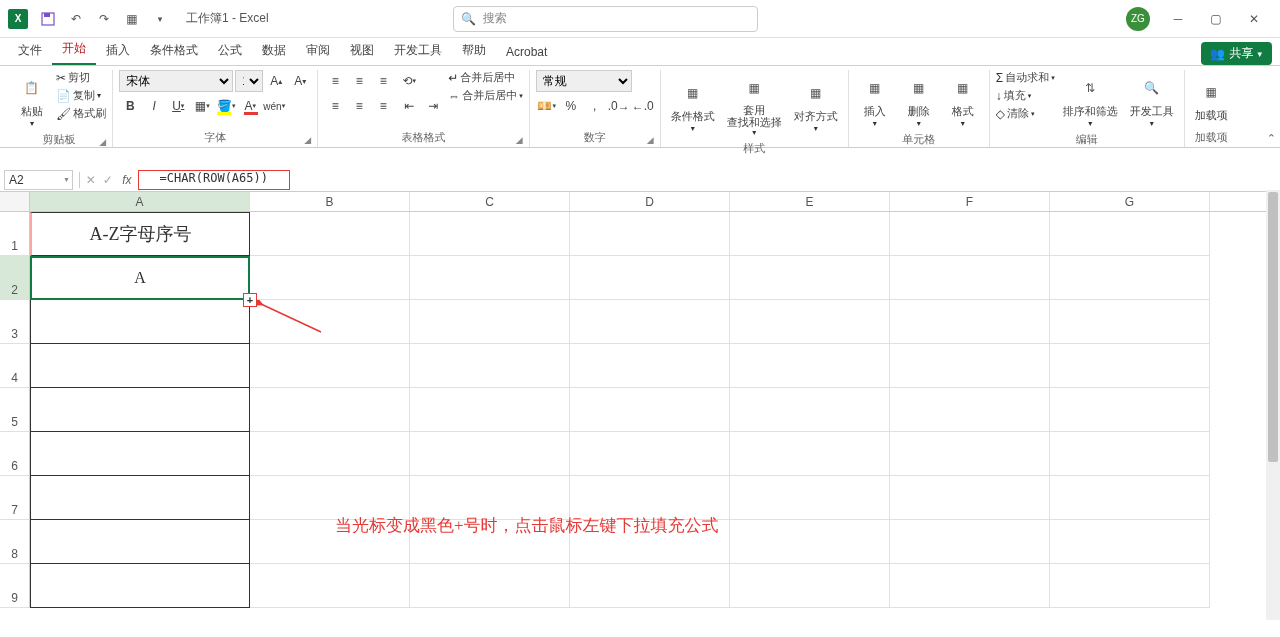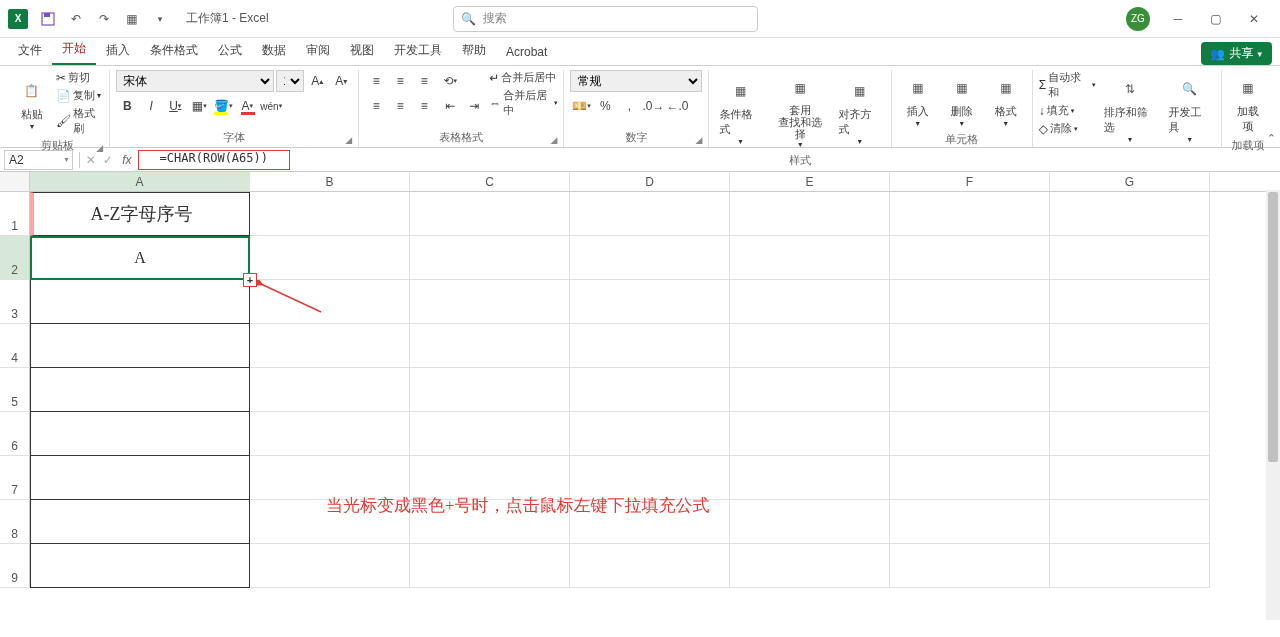--- a/index.html
+++ b/index.html
@@ -29,31 +29,31 @@
 .rgroup-label { text-align: center; font-size: 11px; color: #666; padding: 2px 0; position: relative; }
 .rgroup-label .dl { position: absolute; right: 0; bottom: 2px; font-size: 9px; color: #888; }
 .rbtn { display: flex; flex-direction: column; align-items: center; justify-content: center; padding: 2px 4px; cursor: pointer; border-radius: 3px; min-width: 28px; }
 .rbtn .ricon { width: 20px; height: 20px; display: flex; align-items: center; justify-content: center; color: #555; }
 .rbtn.big { min-width: 40px; }
 .rbtn.big .ricon { width: 32px; height: 32px; }
 .rbtn-label { font-size: 11px; color: #444; }
 .rrow { display: flex; align-items: center; gap: 2px; }
 .rcol { display: flex; flex-direction: column; gap: 3px; }
 select.rsel { font-size: 12px; border: 1px solid #ccc; height: 22px; padding: 0 2px; }
-.fontname { width: 158px; }
+.fontname { width: 114px; }
 .fontsize { width: 28px; }
 .sbtn { width: 22px; height: 22px; border: 1px solid transparent; display: flex; align-items: center; justify-content: center; cursor: pointer; border-radius: 2px; font-size: 12px; color: #444; }
 .sbtn.bold { font-weight: bold; }
 .sbtn.italic { font-style: italic; }
 .sbtn.uline { text-decoration: underline; }
 .color-bar { width: 14px; height: 3px; display: block; }
-.num-format { width: 132px; }
-
-
-.formulabar { height: 24px; background: #fff; border-bottom: 1px solid #ccc; display: flex; align-items: center; }
+.num-format { width: 96px; }
+
+
+.formulabar { height: 24px; background: #fff; border-bottom: 1px solid #ccc; display: flex; align-items: center; margin-top: 20px; }
 .namebox { width: 80px; height: 20px; border: 1px solid #ccc; margin: 0 4px; padding: 0 4px; font-size: 12px; display: flex; align-items: center; justify-content: space-between; }
 .namebox .dd { font-size: 8px; color: #888; }
 .fb-btn { width: 20px; height: 20px; display: flex; align-items: center; justify-content: center; color: #aaa; cursor: pointer; }
 .fb-sep { width: 1px; height: 16px; background: #ccc; margin: 0 2px; }
 .fx { font-style: italic; color: #666; font-size: 12px; margin: 0 6px; }
 .formula-input { flex: 1; height: 20px; border: 1px solid #e53935; padding: 0 21px; font-size: 12px; font-family: Consolas, monospace; margin-right: 990px; }
 
 
 .colheaders { height: 20px; background: #fff; border-bottom: 1px solid #ccc; display: flex; }
 .corner { width: 30px; border-right: 1px solid #ccc; background: #f5f5f5; }
@@ -82,21 +82,21 @@
 .cellE { width: 160px; }
 .cellF { width: 160px; }
 .cellG { width: 160px; }
 
 
 .active-cell { position: absolute; left: 30px; top: 44px; width: 220px; height: 44px; border: 2px solid #107c41; pointer-events: none; }
 .fill-handle { position: absolute; left: 243px; top: 81px; width: 14px; height: 14px; border: 1.5px solid #e53935; background: #fff; display: flex; align-items: center; justify-content: center; font-size: 11px; color: #333; font-weight: bold; }
 
 
 .arrow-svg { position: absolute; left: 256px; top: 88px; pointer-events: none; }
-.annotation { position: absolute; left: 326px; top: 302px; color: #e53935; font-size: 17px; font-family: "SimSun"; }
+.annotation { position: absolute; left: 335px; top: 302px; color: #e53935; font-size: 17px; font-family: "SimSun"; }
 
 
 .vscroll { position: absolute; right: 0; top: 190px; width: 14px; height: 430px; background: #f0f0f0; }
 .vscroll-thumb { width: 10px; height: 270px; background: #c0c0c0; margin: 2px auto; border-radius: 2px; }
 
 
 .collapse { position: absolute; right: 4px; top: 132px; font-size: 11px; color: #666; cursor: pointer; }
 </style>
 </head>
 <body>
@@ -319,20 +319,21 @@
           <div class="ricon">⇅</div>
           <span class="rbtn-label">排序和筛选</span>
           <span style="font-size:8px">▾</span>
         </div>
       <div class="rbtn big">
           <div class="ricon">🔍</div>
           <span class="rbtn-label">开发工具</span>
           <span style="font-size:8px">▾</span>
         </div>
     </div>
+    <div class="rgroup-label">编辑</div>
   </div>
 
   <div class="rgroup" style="border-right:none">
     <div class="rgroup-body">
       <div class="rbtn big">
           <div class="ricon">▦</div>
           <span class="rbtn-label" style="white-space:pre-line;text-align:center">加载项</span>
         </div>
     </div>
     <div class="rgroup-label">加载项</div>
@@ -360,21 +361,21 @@
   <div class="colh colD">D</div>
   <div class="colh colE">E</div>
   <div class="colh colF">F</div>
   <div class="colh colG">G</div>
 </div>
 
 <div class="grid">
   <div class="gridrows">
     <div class="row">
       <div class="rowh">1</div>
-      <div class="cell cellA" style="border-left:4px solid #fca5a5">A-Z字母序号</div>
+      <div class="cell cellA" style="border-left:2px solid #fca5a5">A-Z字母序号</div>
       <div class="cell cellB"></div>
       <div class="cell cellC"></div>
       <div class="cell cellD"></div>
       <div class="cell cellE"></div>
       <div class="cell cellF"></div>
       <div class="cell cellG"></div>
     </div>
     <div class="row">
       <div class="rowh active">2</div>
       <div class="cell cellA" style="border-left:1px solid #333;font-family:serif">A</div>

